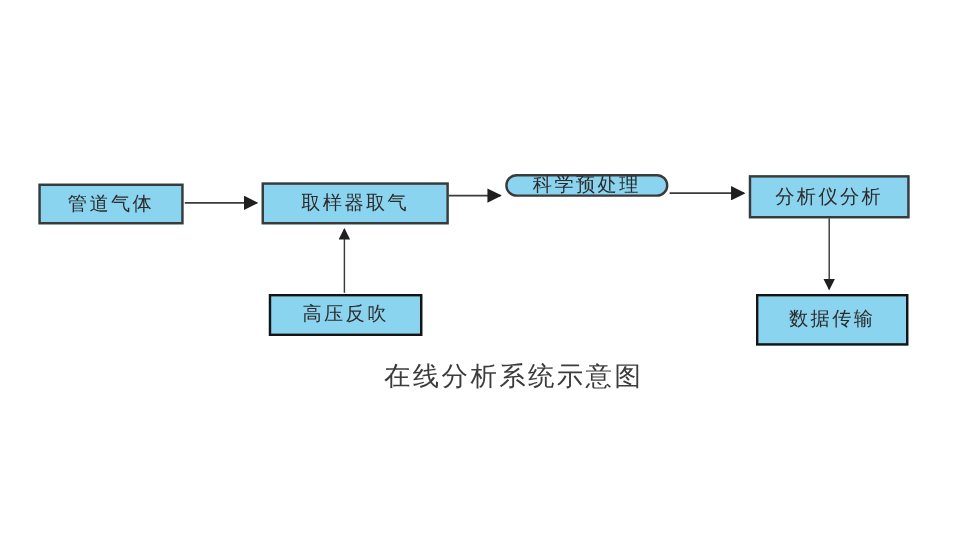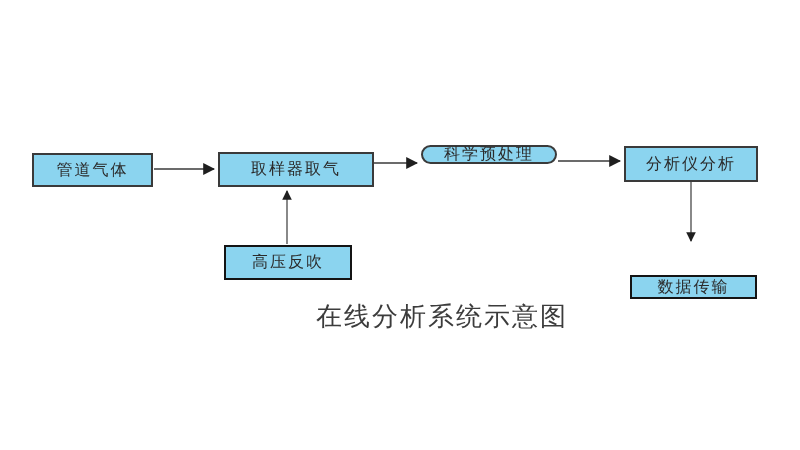--- a/index.html
+++ b/index.html
@@ -29,36 +29,36 @@
     white-space: nowrap;
   }
   .node.heavy {
     border: 2.5px solid #141414;
   }
   #node-pipeline-gas      { left: 32px;  top: 153px; width: 121px; height: 34px; }
   #node-sampler           { left: 218px; top: 152px; width: 156px; height: 35px; }
   #node-pretreatment      { left: 421px; top: 145px; width: 136px; height: 19px; border-radius: 12px; }
   #node-analyzer          { left: 624px; top: 146px; width: 134px; height: 36px; }
   #node-blowback          { left: 224px; top: 245px; width: 128px; height: 35px; }
-  #node-data-transmission { left: 630px; top: 245px; width: 127px; height: 24px; margin-top: 30px; }
+  #node-data-transmission { left: 630px; top: 245px; width: 127px; height: 43px; }
 
   .edges-layer {
     position: absolute;
     left: 0; top: 0;
     width: 800px;
     height: 450px;
     pointer-events: none;
   }
   .diagram-caption {
     position: absolute;
     left: 316px;
     top: 299px;
     width: 224px;
     text-align: center;
-    font-size: 26px;
+    font-size: 22px;
     letter-spacing: 2px;
     color: #3c3c3c;
     white-space: nowrap;
   }
 </style>
 </head>
 <body>
 
 <div class="canvas">
 

